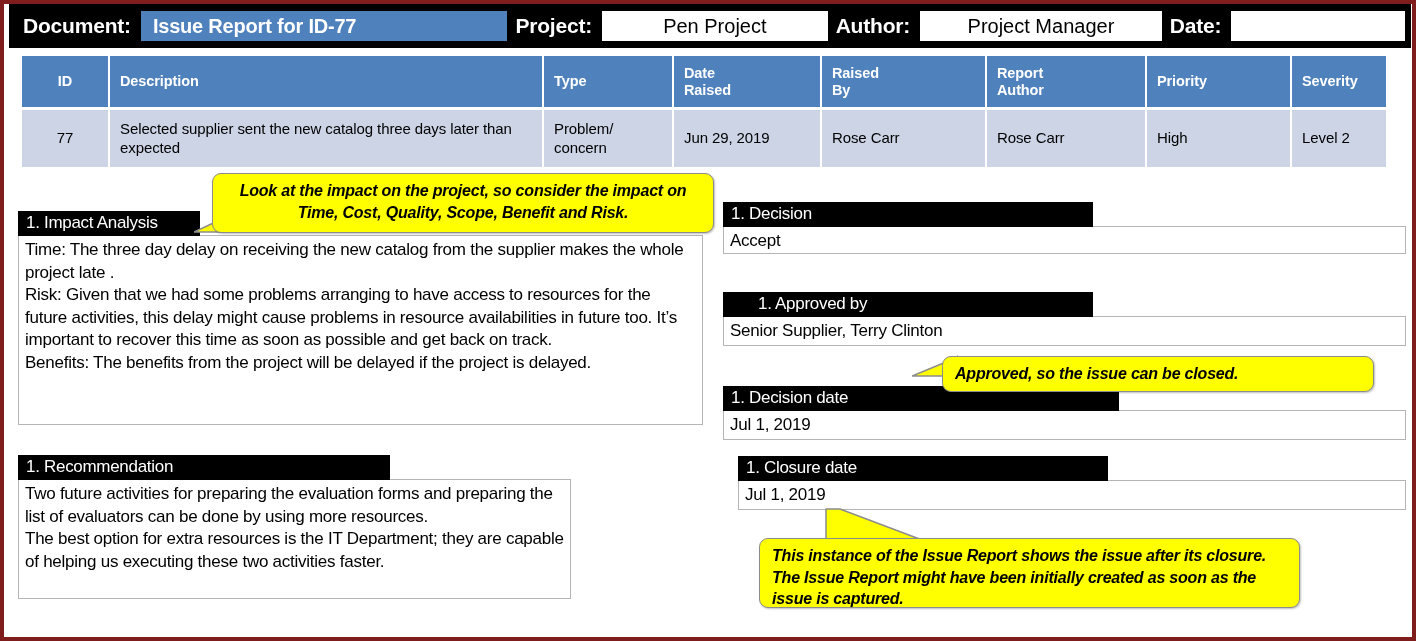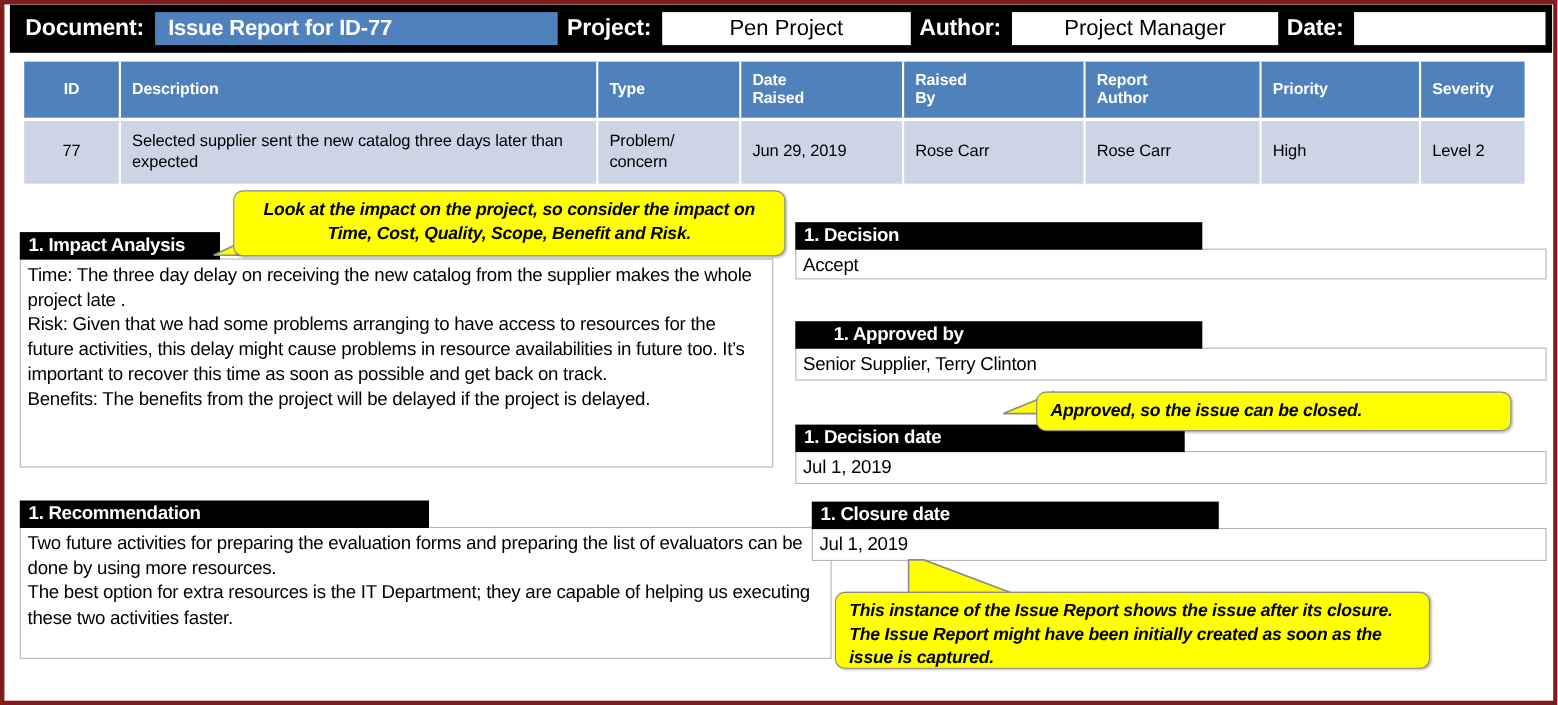--- a/index.html
+++ b/index.html
@@ -116,54 +116,53 @@
     background: #000000;
     color: #ffffff;
     font-size: 17px;
     padding: 3px 6px 4px 8px;
     height: 25px;
     display: flex;
     align-items: center;
     letter-spacing: -0.3px;
     position: relative;
     z-index: 2;
-    font-weight: bold;
   }
   .sec-body {
     border: 1px solid #b5b5b5;
     border-top: 1px solid #b5b5b5;
     background: #ffffff;
     font-size: 17px;
     line-height: 1.33;
     color: #000000;
     padding: 3px 6px 4px 6px;
     letter-spacing: -0.25px;
     white-space: pre-line;
   }
 
   
   .impact-block { position: absolute; left: 14px; top: 207px; width: 685px; }
   .impact-block .sec-header { width: 182px; }
   .impact-block .sec-body  { height: 190px; margin-top: -1px; }
 
-  .recom-block { position: absolute; left: 14px; top: 451px; width: 738px; }
+  .recom-block { position: absolute; left: 14px; top: 451px; width: 553px; }
   .recom-block .sec-header { width: 372px; }
   .recom-block .sec-body  { height: 120px; margin-top: -1px; }
 
   
   .decision-block { position: absolute; left: 719px; top: 198px; width: 683px; }
   .decision-block .sec-header { width: 370px; }
   .decision-block .sec-body  { height: 28px; margin-top: -1px; }
 
   .approved-block { position: absolute; left: 719px; top: 288px; width: 683px; }
   .approved-block .sec-header { width: 370px; padding-left: 35px; }
   .approved-block .sec-body  { height: 30px; margin-top: -1px; }
 
   .decdate-block { position: absolute; left: 719px; top: 382px; width: 683px; }
-  .decdate-block .sec-header { width: 354px; }
+  .decdate-block .sec-header { width: 396px; }
   .decdate-block .sec-body  { height: 30px; margin-top: -1px; }
 
   .closure-block { position: absolute; left: 719px; top: 452px; width: 683px; padding-left: 15px; }
   .closure-block .sec-header { width: 370px; }
   .closure-block .sec-body  { height: 30px; margin-top: -1px; }
 
   
   .callout {
     position: absolute;
     background: #ffff00;

